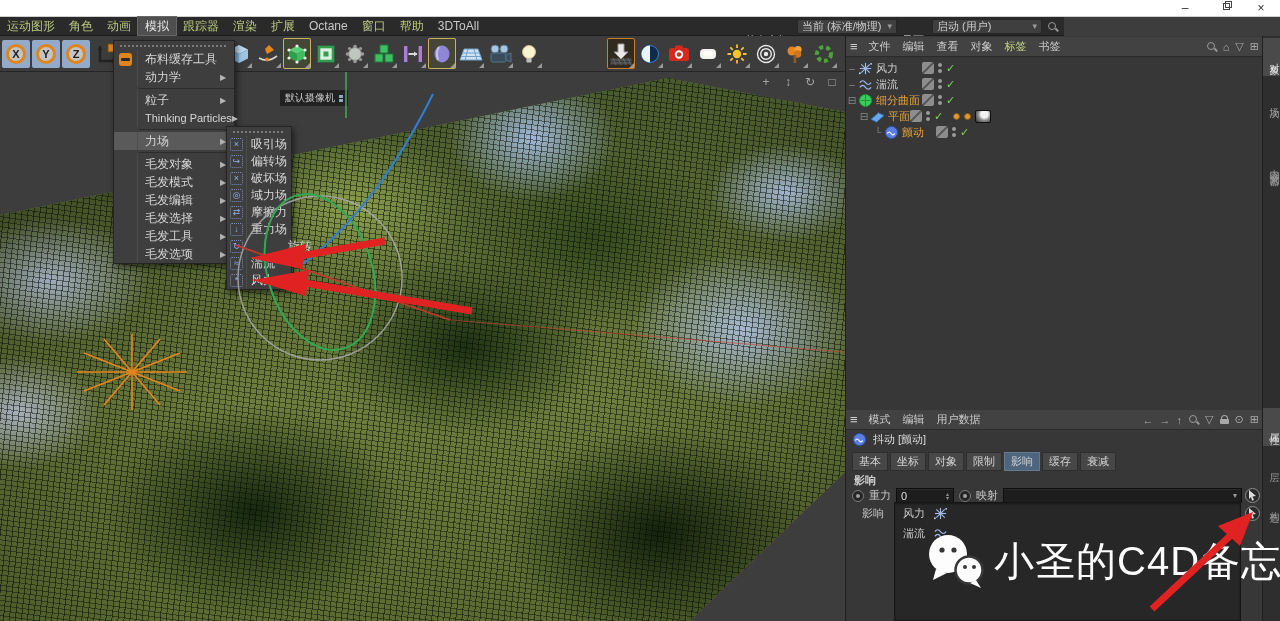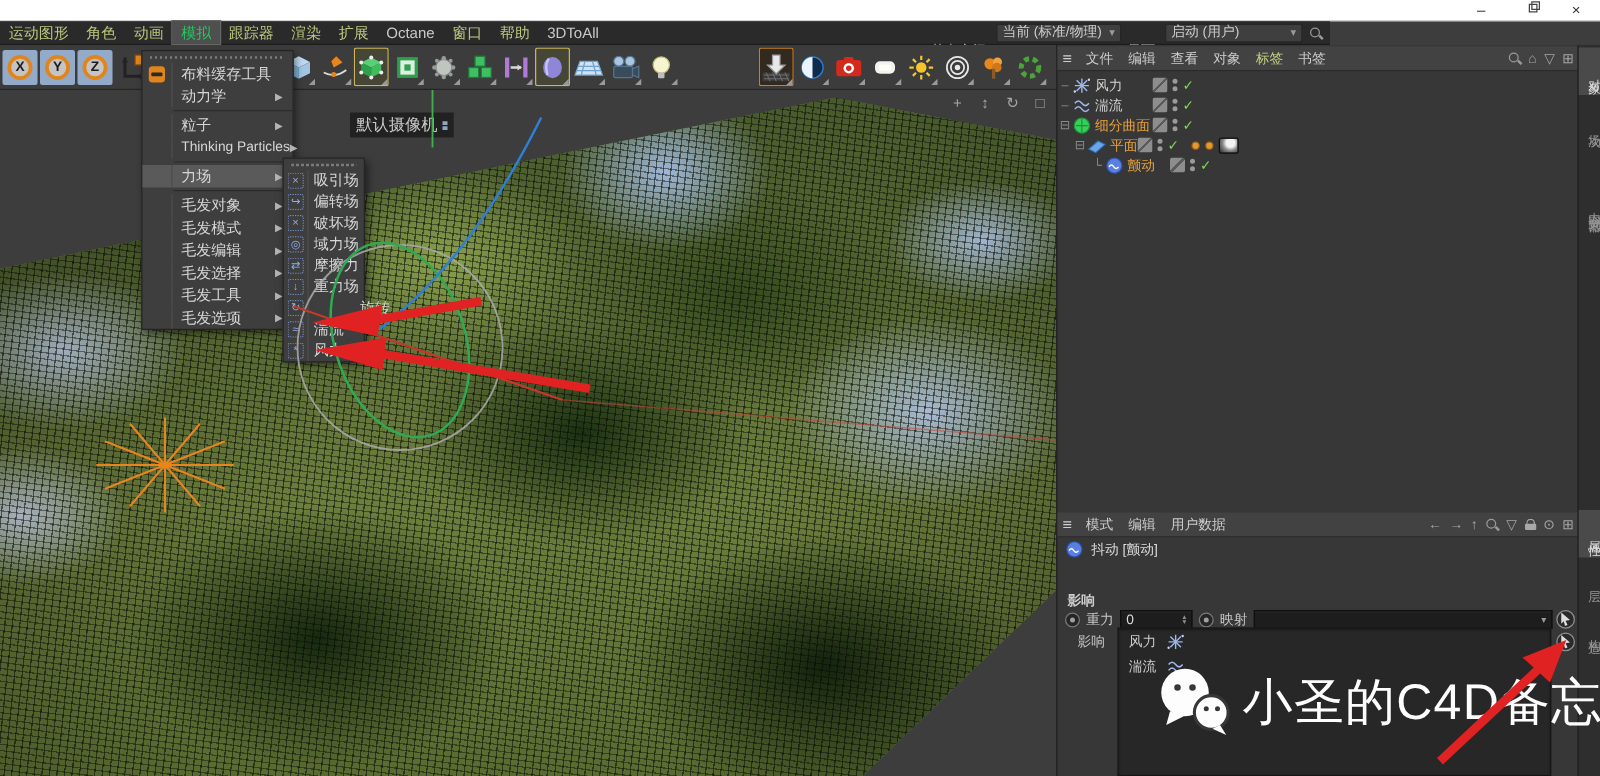--- a/index.html
+++ b/index.html
@@ -12,21 +12,21 @@
   .winbtn{width:38px;text-align:center;color:#333;font-size:12px;line-height:17px;cursor:default;}
   .restore-shape{position:relative;width:9px;height:9px;margin:0 14px;}
   .restore-shape i{position:absolute;display:block;border:1px solid #444;width:7px;height:7px;}
   .restore-shape i.b{left:0;top:2px;background:#fff;}
   .restore-shape i.f{left:2px;top:0;}
 
   
   .menubar{position:absolute;left:0;top:17px;width:1064px;height:19px;background:#2a2a2a;display:flex;align-items:center;border-bottom:1px solid #1c1c1c;}
   .menu-item{padding:0 7px;font-size:12px;color:#b9c87d;line-height:18px;white-space:nowrap;}
   .menu-item.plain{color:#c9c9c9;}
-  .menu-item.active{background:#4f4f4f;color:#22c55e;outline:1px solid #666;}
+  .menu-item.active{background:#4f4f4f;color:#e5e5e5;outline:1px solid #666;}
   .nodespace{margin-left:auto;display:flex;align-items:center;gap:5px;padding-right:6px;}
   .ns-label{font-size:11px;color:#b5b5b5;margin-top:28px;}
   .ns-box{background:#3f3f3f;border:1px solid #262626;border-radius:2px;color:#cccccc;font-size:11px;padding:0 4px;height:15px;line-height:14px;display:flex;align-items:center;gap:6px;}
   .ns-box .chev{color:#9a9a9a;font-size:9px;}
   .s-icon{position:relative;width:11px;height:11px;display:inline-block;}
   .s-icon::before{content:"";position:absolute;left:1px;top:1px;width:6px;height:6px;border:1.5px solid #9a9a9a;border-radius:50%;}
   .s-icon::after{content:"";position:absolute;left:8px;top:8px;width:4px;height:1.5px;background:#9a9a9a;transform:rotate(45deg);}
 
   
   .toolbar{position:absolute;left:0;top:36px;width:1280px;height:36px;background:#3c3c3c;border-bottom:1px solid #262626;display:flex;align-items:center;}
@@ -51,21 +51,21 @@
       radial-gradient(120px 90px at 63% 12%,#9fb7d8 0%,rgba(159,183,216,0) 70%),
       radial-gradient(110px 70px at 93% 22%,#adc2dd 0%,rgba(173,194,221,0) 70%),
       radial-gradient(200px 140px at 30% 80%,#16280f 0%,rgba(22,40,15,0) 75%),
       radial-gradient(180px 120px at 55% 50%,#1c3112 0%,rgba(28,49,18,0) 75%),
       radial-gradient(220px 150px at 78% 84%,#14250e 0%,rgba(20,37,14,0) 70%),
       radial-gradient(160px 110px at 42% 25%,#8aa04e 0%,rgba(138,160,78,0) 70%),
       radial-gradient(190px 130px at 70% 30%,#33491d 0%,rgba(51,73,29,0) 70%),
       radial-gradient(150px 100px at 15% 12%,#1d3013 0%,rgba(29,48,19,0) 70%),
       linear-gradient(180deg,#47582c 0%,#6d7f3e 60%,#596b31 100%);}
   .plane::after{content:"";position:absolute;inset:0;background:linear-gradient(110deg,rgba(0,0,0,.30),rgba(0,0,0,0) 35%,rgba(0,0,0,0) 70%,rgba(0,0,0,.22));}
-  .cam-label{position:absolute;left:280px;top:18px;background:rgba(28,28,28,.85);color:#c9c9c9;font-size:13px;padding:1px 5px;display:flex;align-items:center;gap:4px;z-index:6;}
+  .cam-label{position:absolute;left:280px;top:18px;background:rgba(28,28,28,.85);color:#c9c9c9;font-size:10px;padding:1px 5px;display:flex;align-items:center;gap:4px;z-index:6;}
   .cam-label .mini{display:inline-flex;flex-direction:column;gap:1px;}
   .cam-label .mini i{width:4px;height:3px;background:#8fa5c0;display:block;}
   .vp-nav{position:absolute;right:6px;top:3px;display:flex;gap:8px;color:#a5a5a5;font-size:12px;z-index:6;}
   .vp-nav span{width:14px;text-align:center;}
 
   
   .dropdown{position:absolute;background:#3e3e3e;border:1px solid #242424;box-shadow:2px 3px 6px rgba(0,0,0,.5);z-index:30;}
   .tear{height:6px;margin:2px 6px 1px 6px;background:repeating-linear-gradient(90deg,#7a7a7a 0 2px,transparent 2px 4px);background-size:100% 2px;background-position:center;background-repeat:no-repeat;}
   .m-row{position:relative;display:flex;align-items:center;height:18px;font-size:12px;color:#d6d6d6;}
   .m-row .icol{width:24px;align-self:stretch;border-right:1px solid #4c4c4c;display:flex;align-items:center;justify-content:center;flex:none;}
@@ -614,20 +614,23 @@
     </div>
 
     <div style="position:absolute;left:6px;top:396px;display:flex;align-items:flex-end;gap:6px;">
       <svg width="15" height="15" viewBox="0 0 16 16">
         <circle cx="8" cy="8" r="6.5" fill="#5a7fe0" stroke="#2c4fa8"></circle>
         <path d="M3.5 9 q2 -3 4 0 t4 0" stroke="#fff" stroke-width="1.2" fill="none"></path>
       </svg>
       <span style="font-size:11px;color:#dddddd;">抖动 [颤动]</span>
     </div>
 
+    <div style="position:absolute;left:6px;top:415px;white-space:nowrap;">
+      <span class="tab">基本</span><span class="tab">坐标</span><span class="tab">对象</span><span class="tab">限制</span><span class="tab active">影响</span><span class="tab">缓存</span><span class="tab">衰减</span>
+    </div>
 
     <div style="position:absolute;left:8px;top:437px;font-size:11px;font-weight:bold;color:#cccccc;">影响</div>
 
     <div style="position:absolute;left:6px;top:452px;display:flex;align-items:center;gap:5px;width:390px;">
       <span class="radio"></span>
       <span style="font-size:11px;color:#c8c8c8;">重力</span>
       <span class="inbox" style="width:58px;">
         <span>0</span>
         <span class="spin">
             <span>▴</span>

